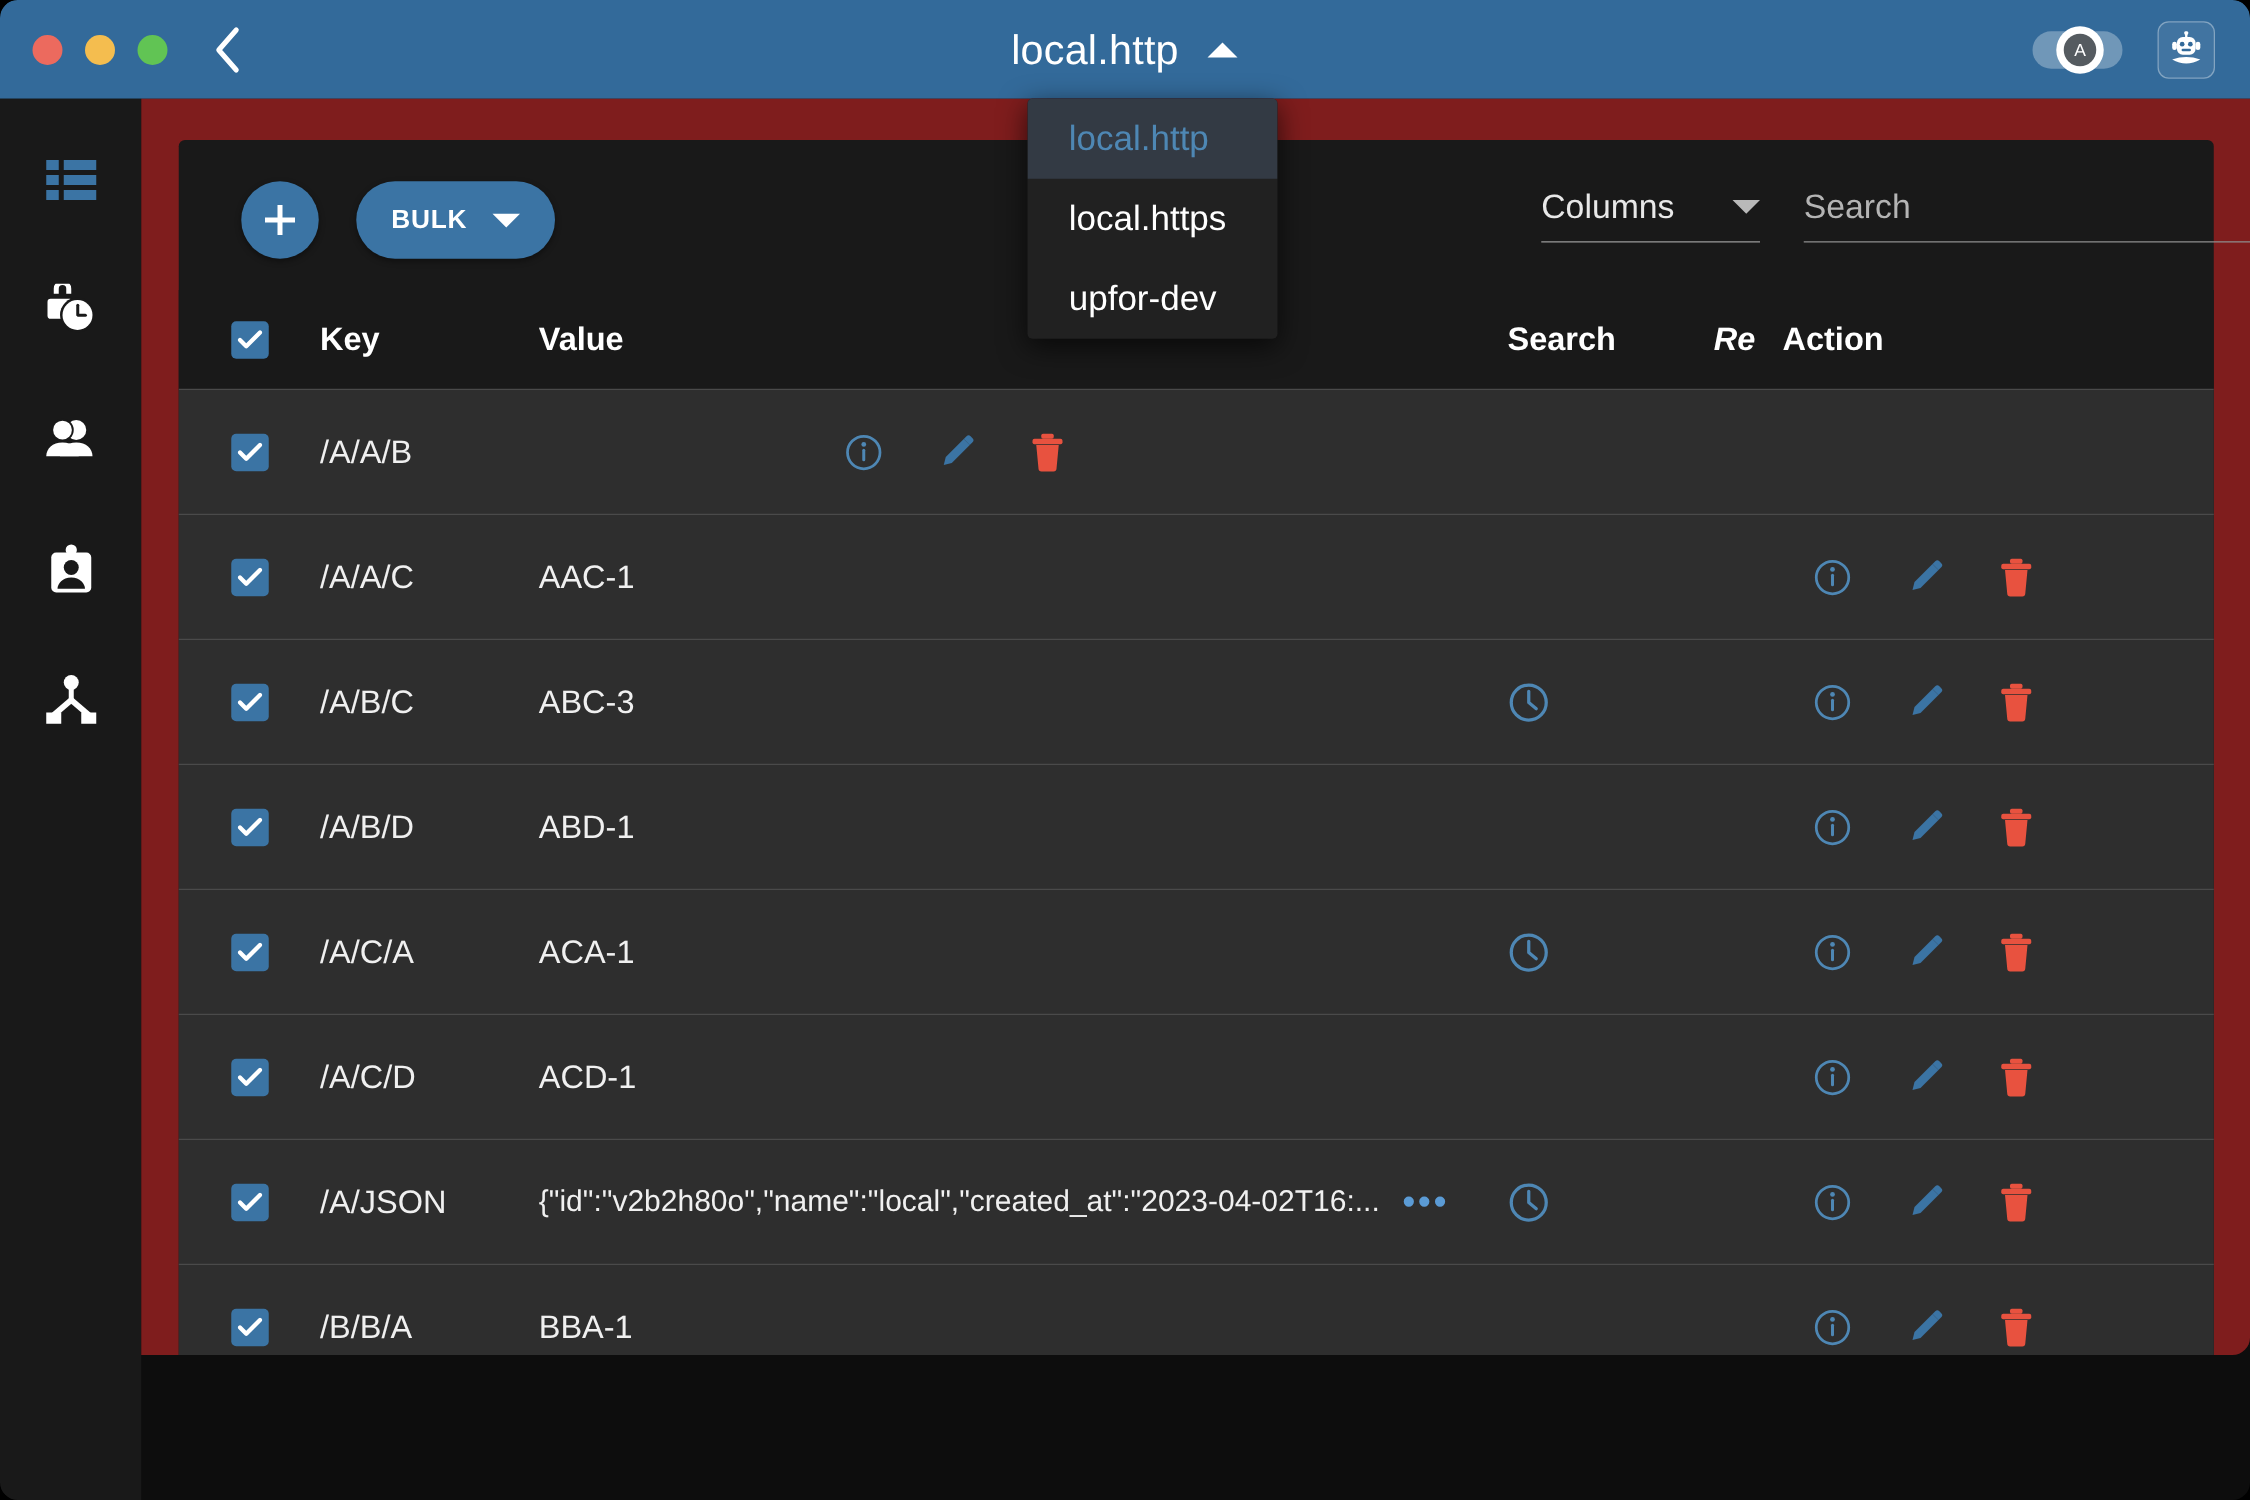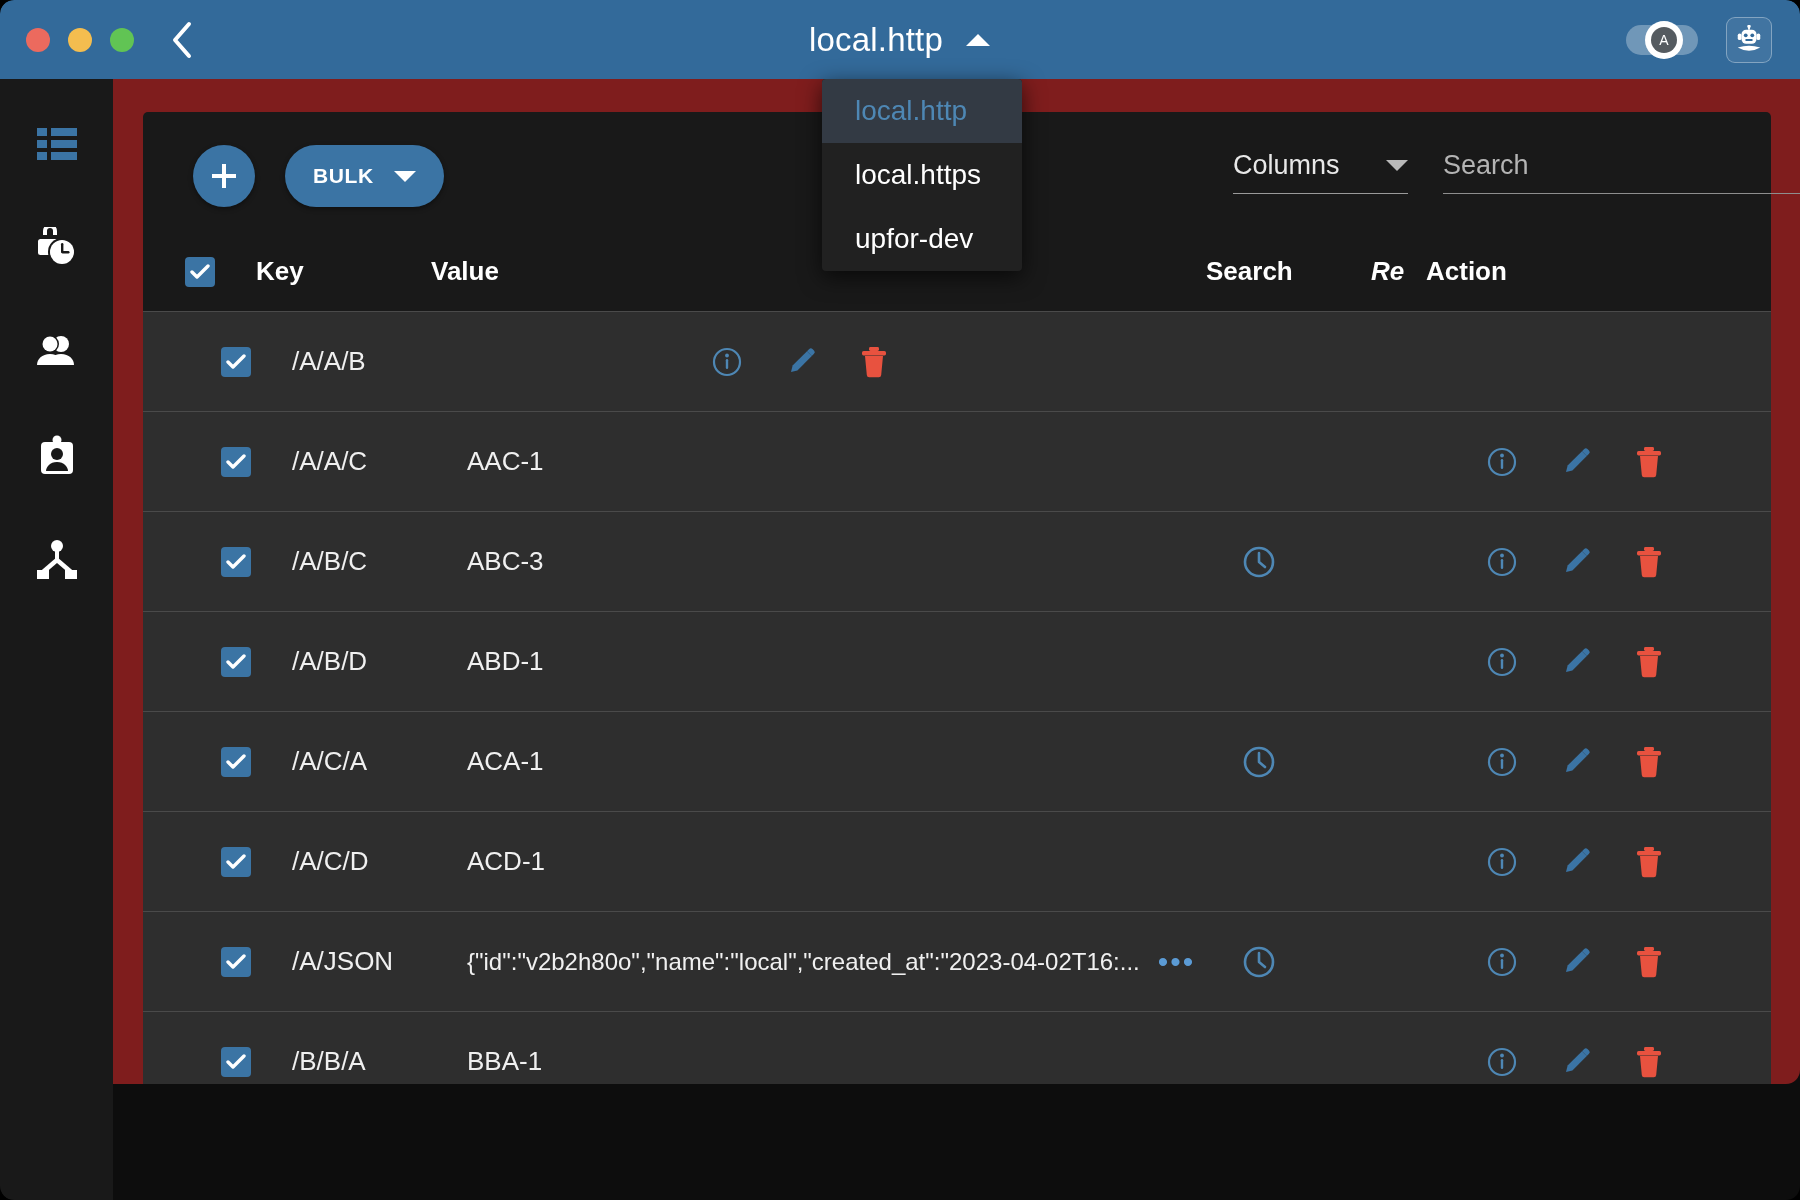--- a/index.html
+++ b/index.html
@@ -174,21 +174,21 @@
 
   
   .table { position: absolute; left: 0; top: 120px; width: 1628px; }
   .row {
     position: relative;
     display: flex; align-items: center;
     height: 100px;
     border-bottom: 1px solid #4a4a4a;
   }
   .row.head { height: 80px; background: #191919; border-bottom: 1px solid #4a4a4a; }
-  .row.body { background: #2e2e2e; padding-left: 36px; }
+  .row.body { background: #2e2e2e; }
 
   .c-check { width: 113px; display: flex; justify-content: center; }
   .c-key   { width: 175px; }
   .c-value { width: 775px; display: flex; align-items: center; gap: 18px; }
   .c-lease { width: 165px; }
   .c-re    { width: 55px; font-style: italic; }
   .c-action{ flex: 1; display: flex; align-items: center; }
 
   .chk {
     width: 30px; height: 30px; border-radius: 4px;

